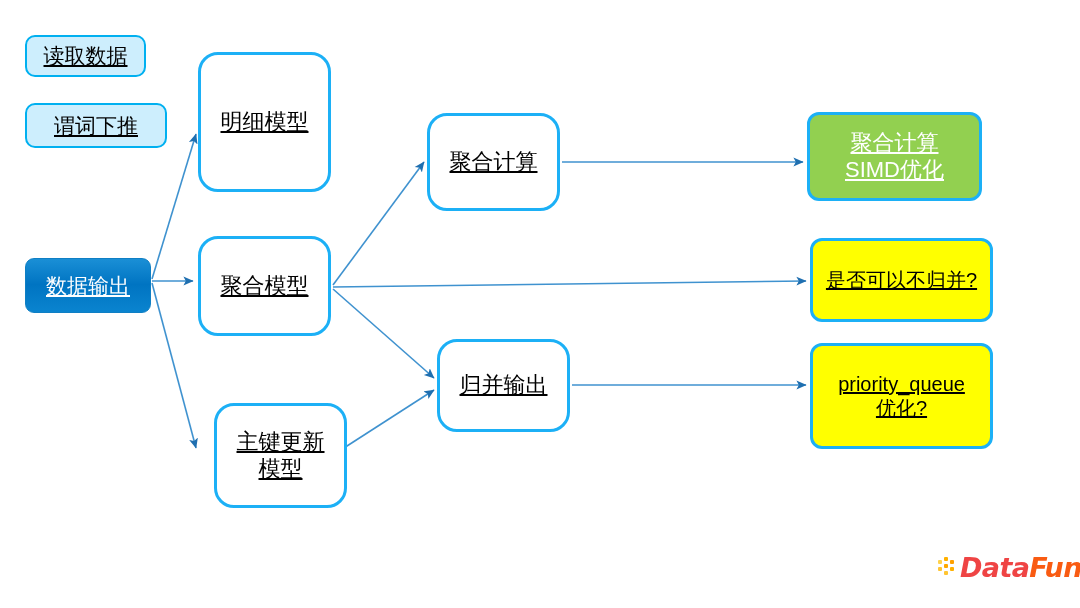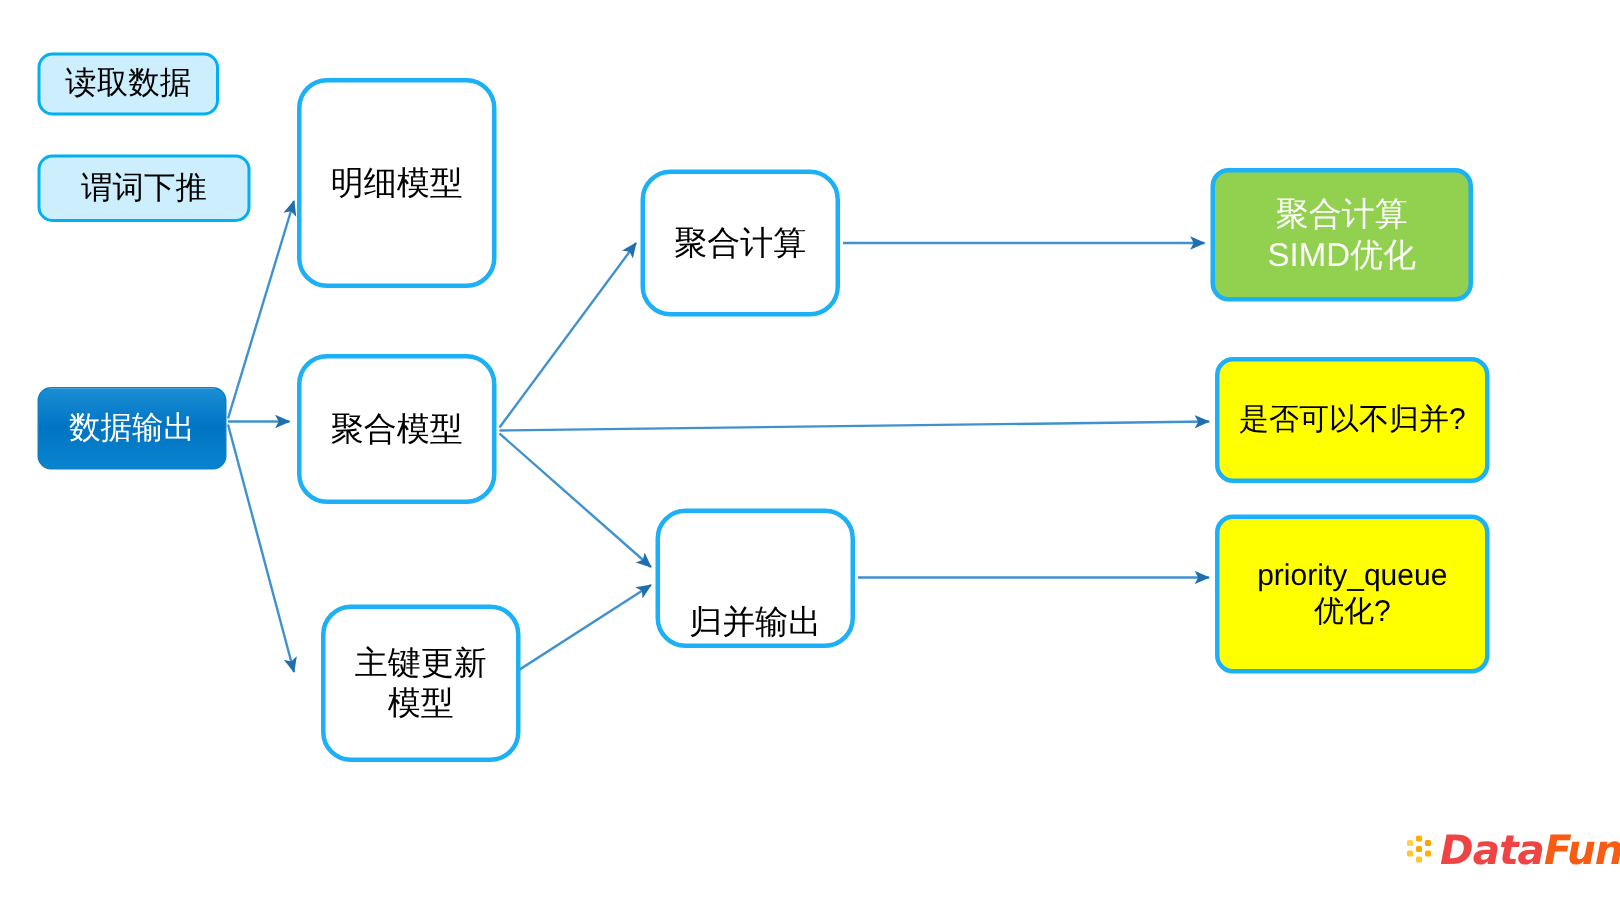--- a/index.html
+++ b/index.html
@@ -27,20 +27,21 @@
   }
   .node {
     position: absolute;
     box-sizing: border-box;
     display: flex;
     align-items: center;
     justify-content: center;
     text-align: center;
     line-height: 1.22;
     white-space: pre-line;
+    text-decoration: underline;
   }
   
   .node.pill {
     background: #cdeefd;
     border: 2px solid #00b0f0;
     border-radius: 10px;
     color: #000000;
     font-size: 21px;
   }
   
@@ -137,21 +138,21 @@
 
   <div id="node-layer">
       <div class="node pill" style="left: 25px; top: 35px; width: 121px; height: 42px;"><span>读取数据</span></div>
       <div class="node pill" style="left: 25px; top: 103px; width: 142px; height: 45px;"><span>谓词下推</span></div>
       <div class="node solid" style="left: 25px; top: 258px; width: 126px; height: 55px;"><span>数据输出</span></div>
       <div class="node boxw" style="left: 198px; top: 52px; width: 133px; height: 140px;"><span>明细模型</span></div>
       <div class="node boxw" style="left: 198px; top: 236px; width: 133px; height: 100px;"><span>聚合模型</span></div>
       <div class="node boxw" style="left: 198px; top: 403px; width: 133px; height: 105px; margin-left: 16px;"><span>主键更新
 模型</span></div>
       <div class="node boxw" style="left: 427px; top: 113px; width: 133px; height: 98px;"><span>聚合计算</span></div>
-      <div class="node boxw" style="left: 437px; top: 339px; width: 133px; height: 93px; align-items: flex-end;"><span>归并输出</span></div>
+      <div class="node boxw" style="left: 437px; top: 339px; width: 133px; height: 93px;"><span>归并输出</span></div>
       <div class="node green" style="left: 807px; top: 112px; width: 175px; height: 89px;"><span>聚合计算
 SIMD优化</span></div>
       <div class="node yellow" style="left: 810px; top: 238px; width: 183px; height: 84px;"><span>是否可以不归并?</span></div>
       <div class="node yellow" style="left: 810px; top: 343px; width: 183px; height: 106px;"><span>priority_queue
 优化?</span></div>
     </div>
 
   <div id="logo">
     <span class="dots">
       <i style="left:0px;  top:3px;  background:#ffd24d;"></i>

